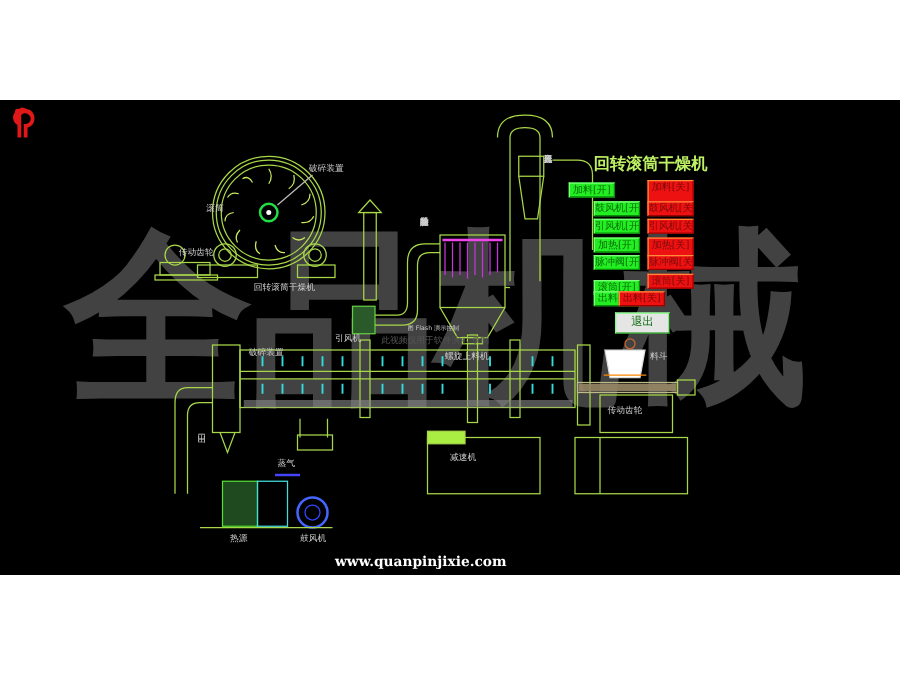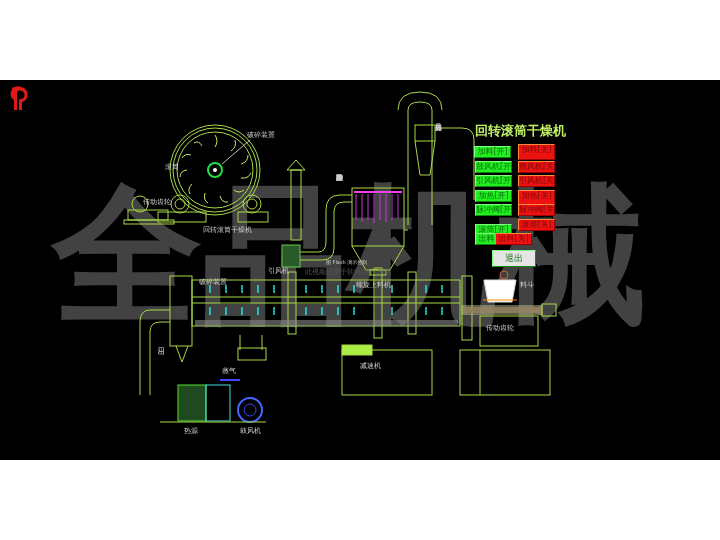--- a/index.html
+++ b/index.html
@@ -169,35 +169,36 @@
   <div class="lbl" style="left:520px;top:200px">料斗</div>
   <div class="lbl" style="left:486px;top:243px">传动齿轮</div>
   <div class="vlbl" style="left:156px;top:262px">出口</div>
   <div class="lbl" style="left:222px;top:286px">蒸气</div>
   <div class="lbl" style="left:184px;top:346px">热源</div>
   <div class="lbl" style="left:240px;top:346px">鼓风机</div>
   <div class="lbl" style="left:360px;top:281px">减速机</div>
 
   <div class="panel-title">回转滚筒干燥机</div>
 
-  <div class="btn on" style="left: 474px; top: 66px; height: 12px; line-height: 10px;">加料[开]</div>
+  <div class="btn on" style="left: 455px; top: 66px; height: 12px; line-height: 10px;">加料[开]</div>
   <div class="btn on" style="left: 475px; top: 80.5px; height: 12px; line-height: 10px;">鼓风机[开]</div>
   <div class="btn on" style="left: 475px; top: 95px; height: 12px; line-height: 10px;">引风机[开]</div>
   <div class="btn on" style="left: 475px; top: 109.5px; height: 12px; line-height: 10px;">加热[开]</div>
   <div class="btn on" style="left: 475px; top: 124px; height: 12px; line-height: 10px;">脉冲阀[开]</div>
   <div class="btn on" style="left: 475px; top: 144px; height: 12px; line-height: 10px;">滚筒[开]</div>
 
-  <div class="btn off" style="left: 518px; top: 64px; height: 16px; line-height: 10px;">加料[关]</div>
+  <div class="btn off" style="left: 518px; top: 64px; height: 27px; line-height: 10px;">加料[关]</div>
   <div class="btn off" style="left: 518px; top: 80.5px; height: 12px; line-height: 10px;">鼓风机[关]</div>
   <div class="btn off" style="left: 518px; top: 95px; height: 12px; line-height: 10px;">引风机[关]</div>
   <div class="btn off" style="left: 518px; top: 109.5px; height: 16px; line-height: 10px;">加热[关]</div>
   <div class="btn off" style="left: 518px; top: 124px; height: 12px; line-height: 10px;">脉冲阀[关]</div>
   <div class="btn off" style="left: 518px; top: 138.5px; height: 12px; line-height: 10px;">滚筒[关]</div>
 
   <div class="exit-btn">退出</div>
 
+  <div class="url">www.quanpinjixie.com</div>
 <div class="btn on" style="left: 475px; top: 153px; height: 12px; line-height: 10px;">出料[开]</div>
     <div class="btn off" style="left: 495px; top: 153px; height: 12px; line-height: 10px;">出料[关]</div>
   </div>
 
 <style>
   
 </style>
 
 </body></html>

